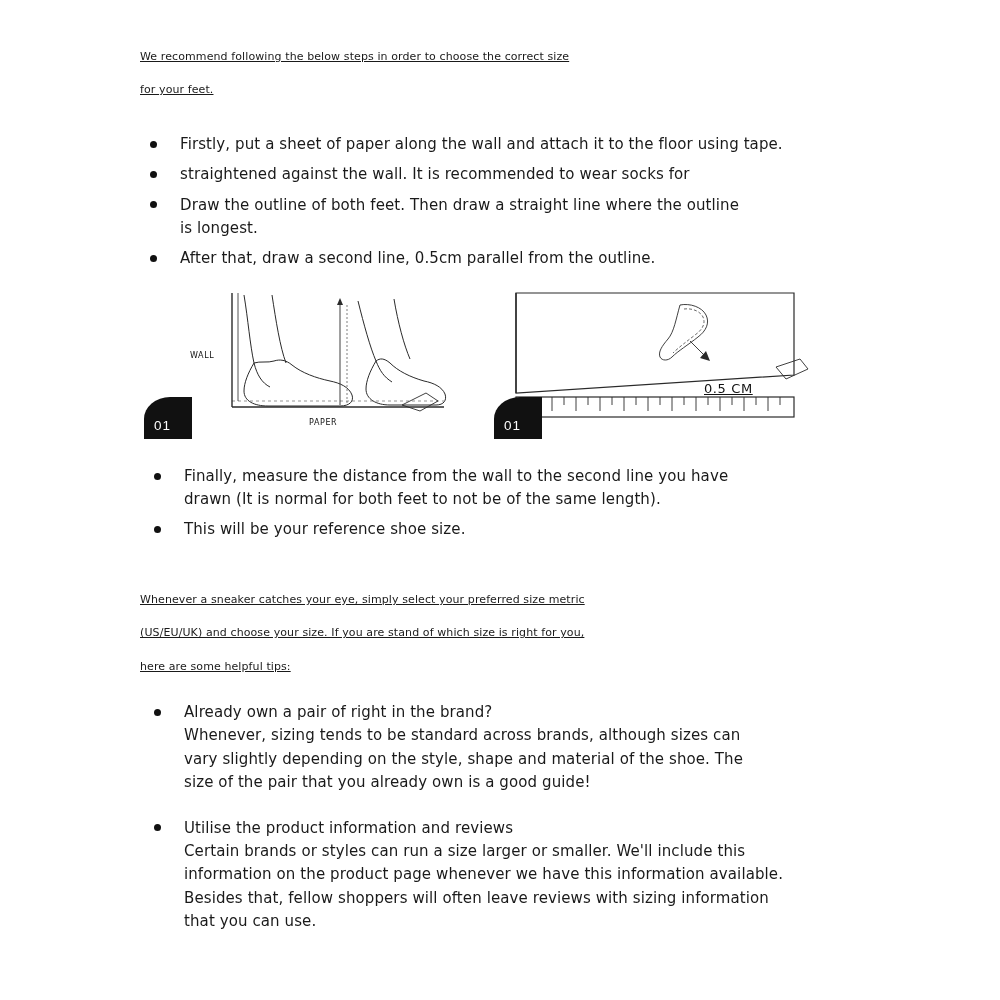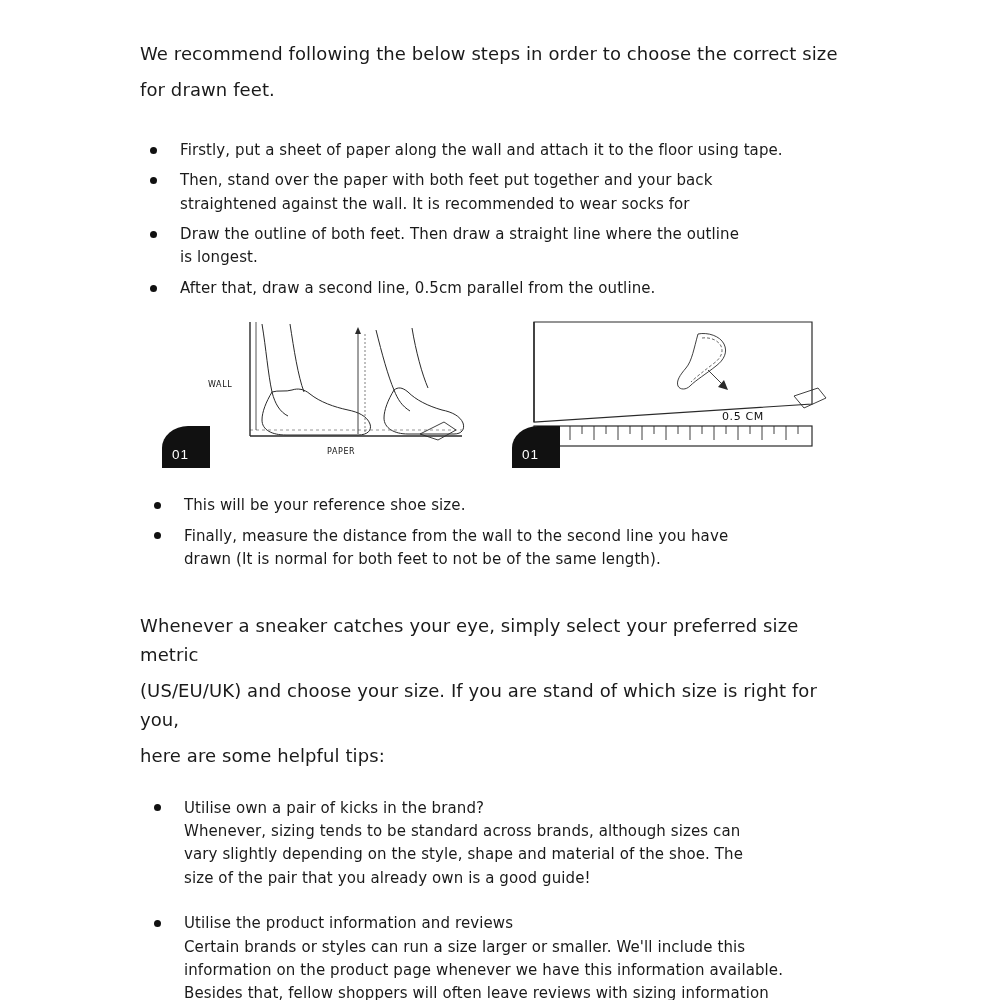--- a/index.html
+++ b/index.html
@@ -15,24 +15,25 @@
     overflow: hidden;
   }
   .page {
     position: relative;
     width: 1000px;
     height: 1000px;
     box-sizing: border-box;
     padding: 32px 150px 0 140px;
   }
   .para {
-    font-size: 18px;
+    font-size: 11px;
     line-height: 1.58;
-    margin: 8px 0 4px 0;
+    margin: 16px 0 4px 0;
     letter-spacing: 0.1px;
+    text-decoration: underline;
   }
   .para.tight { margin-bottom: 0; }
   .intro-block { margin-bottom: 8px; }
   .gap-md { height: 26px; }
 
   ul.bullets {
     list-style: none;
     margin: 0;
     padding: 0;
   }
@@ -61,21 +62,20 @@
   }
   .sub-lines .l { display: block; }
 
   
   .figures {
     position: relative;
     display: flex;
     gap: 30px;
     margin: 18px 0 0 0;
     padding-left: 4px;
-    justify-content: center;
   }
   .fig {
     position: relative;
     width: 320px;
     height: 150px;
   }
   .fig svg { display: block; }
   .fig-badge {
     position: absolute;
     left: 0;
@@ -100,45 +100,44 @@
     font-family: Liberation Sans, sans-serif;
   }
   .fig-label {
     position: absolute;
     font-size: 8px;
     letter-spacing: 0.6px;
     color: #111;
   }
   .fig-label.wall { left: 46px; top: 62px; }
   .fig-label.paper { left: 165px; bottom: 12px; }
-  .fig-label.halfcm { left: 210px; top: 92px; font-size: 11px; }
+  .fig-label.halfcm { left: 210px; top: 92px; font-size: 13px; text-decoration: underline; }
 </style>
 </head>
 <body>
 
 <div class="page">
 
   <div class="intro-block">
     <p class="para tight">We recommend following the below steps in order to choose the correct size</p>
-    <p class="para">for drawn feet.</p>
+    <p class="para">for your feet.</p>
   </div>
 
   <div class="gap-md"></div>
 
   <ul class="bullets">
     <li>
       <span class="dot"></span>
       <span class="sub-lines">
         <span class="l">Firstly, put a sheet of paper along the wall and attach it to the floor using tape.</span>
       </span>
     </li>
     <li>
       <span class="dot"></span>
       <span class="sub-lines">
-        <span class="l">Then, stand over the paper with both feet put together and your back</span>
         <span class="l">straightened against the wall. It is recommended to wear socks for</span>
       </span>
     </li>
     <li>
       <span class="dot"></span>
       <span class="sub-lines">
         <span class="l">Draw the outline of both feet. Then draw a straight line where the outline</span>
         <span class="l"> is longest.</span>
       </span>
     </li>
@@ -234,47 +233,47 @@
     </div>
 
   </div>
 
   <div class="gap-md"></div>
 
   <ul class="bullets indent2">
     <li>
       <span class="dot"></span>
       <span class="sub-lines">
-        <span class="l">This will be your reference shoe size.</span>
-      </span>
-    </li>
-    <li>
-      <span class="dot"></span>
-      <span class="sub-lines">
         <span class="l">Finally, measure the distance from the wall to the second line you have</span>
         <span class="l">drawn (It is normal for both feet to not be of the same length).</span>
+      </span>
+    </li>
+    <li>
+      <span class="dot"></span>
+      <span class="sub-lines">
+        <span class="l">This will be your reference shoe size.</span>
       </span>
     </li>
   </ul>
 
   <div class="gap-md"></div>
 
   <div>
     <p class="para tight">Whenever a sneaker catches your eye, simply select your preferred size metric</p>
     <p class="para tight">(US/EU/UK) and choose your size. If you are stand of which size is right for you,</p>
     <p class="para tight">here are some helpful tips:</p>
   </div>
 
   <div class="gap-md"></div>
 
   <ul class="bullets indent2">
     <li>
       <span class="dot"></span>
       <span class="sub-lines">
-        <span class="l">Utilise own a pair of kicks in the brand?</span>
+        <span class="l">Already own a pair of right in the brand?</span>
         <span class="l">Whenever, sizing tends to be standard across brands, although sizes can</span>
         <span class="l">vary slightly depending on the style, shape and material of the shoe. The</span>
         <span class="l">size of the pair that you already own is a good guide!</span>
       </span>
     </li>
     <li style="margin-top:22px">
       <span class="dot"></span>
       <span class="sub-lines">
         <span class="l">Utilise the product information and reviews</span>
         <span class="l">Certain brands or styles can run a size larger or smaller. We'll include this</span>

